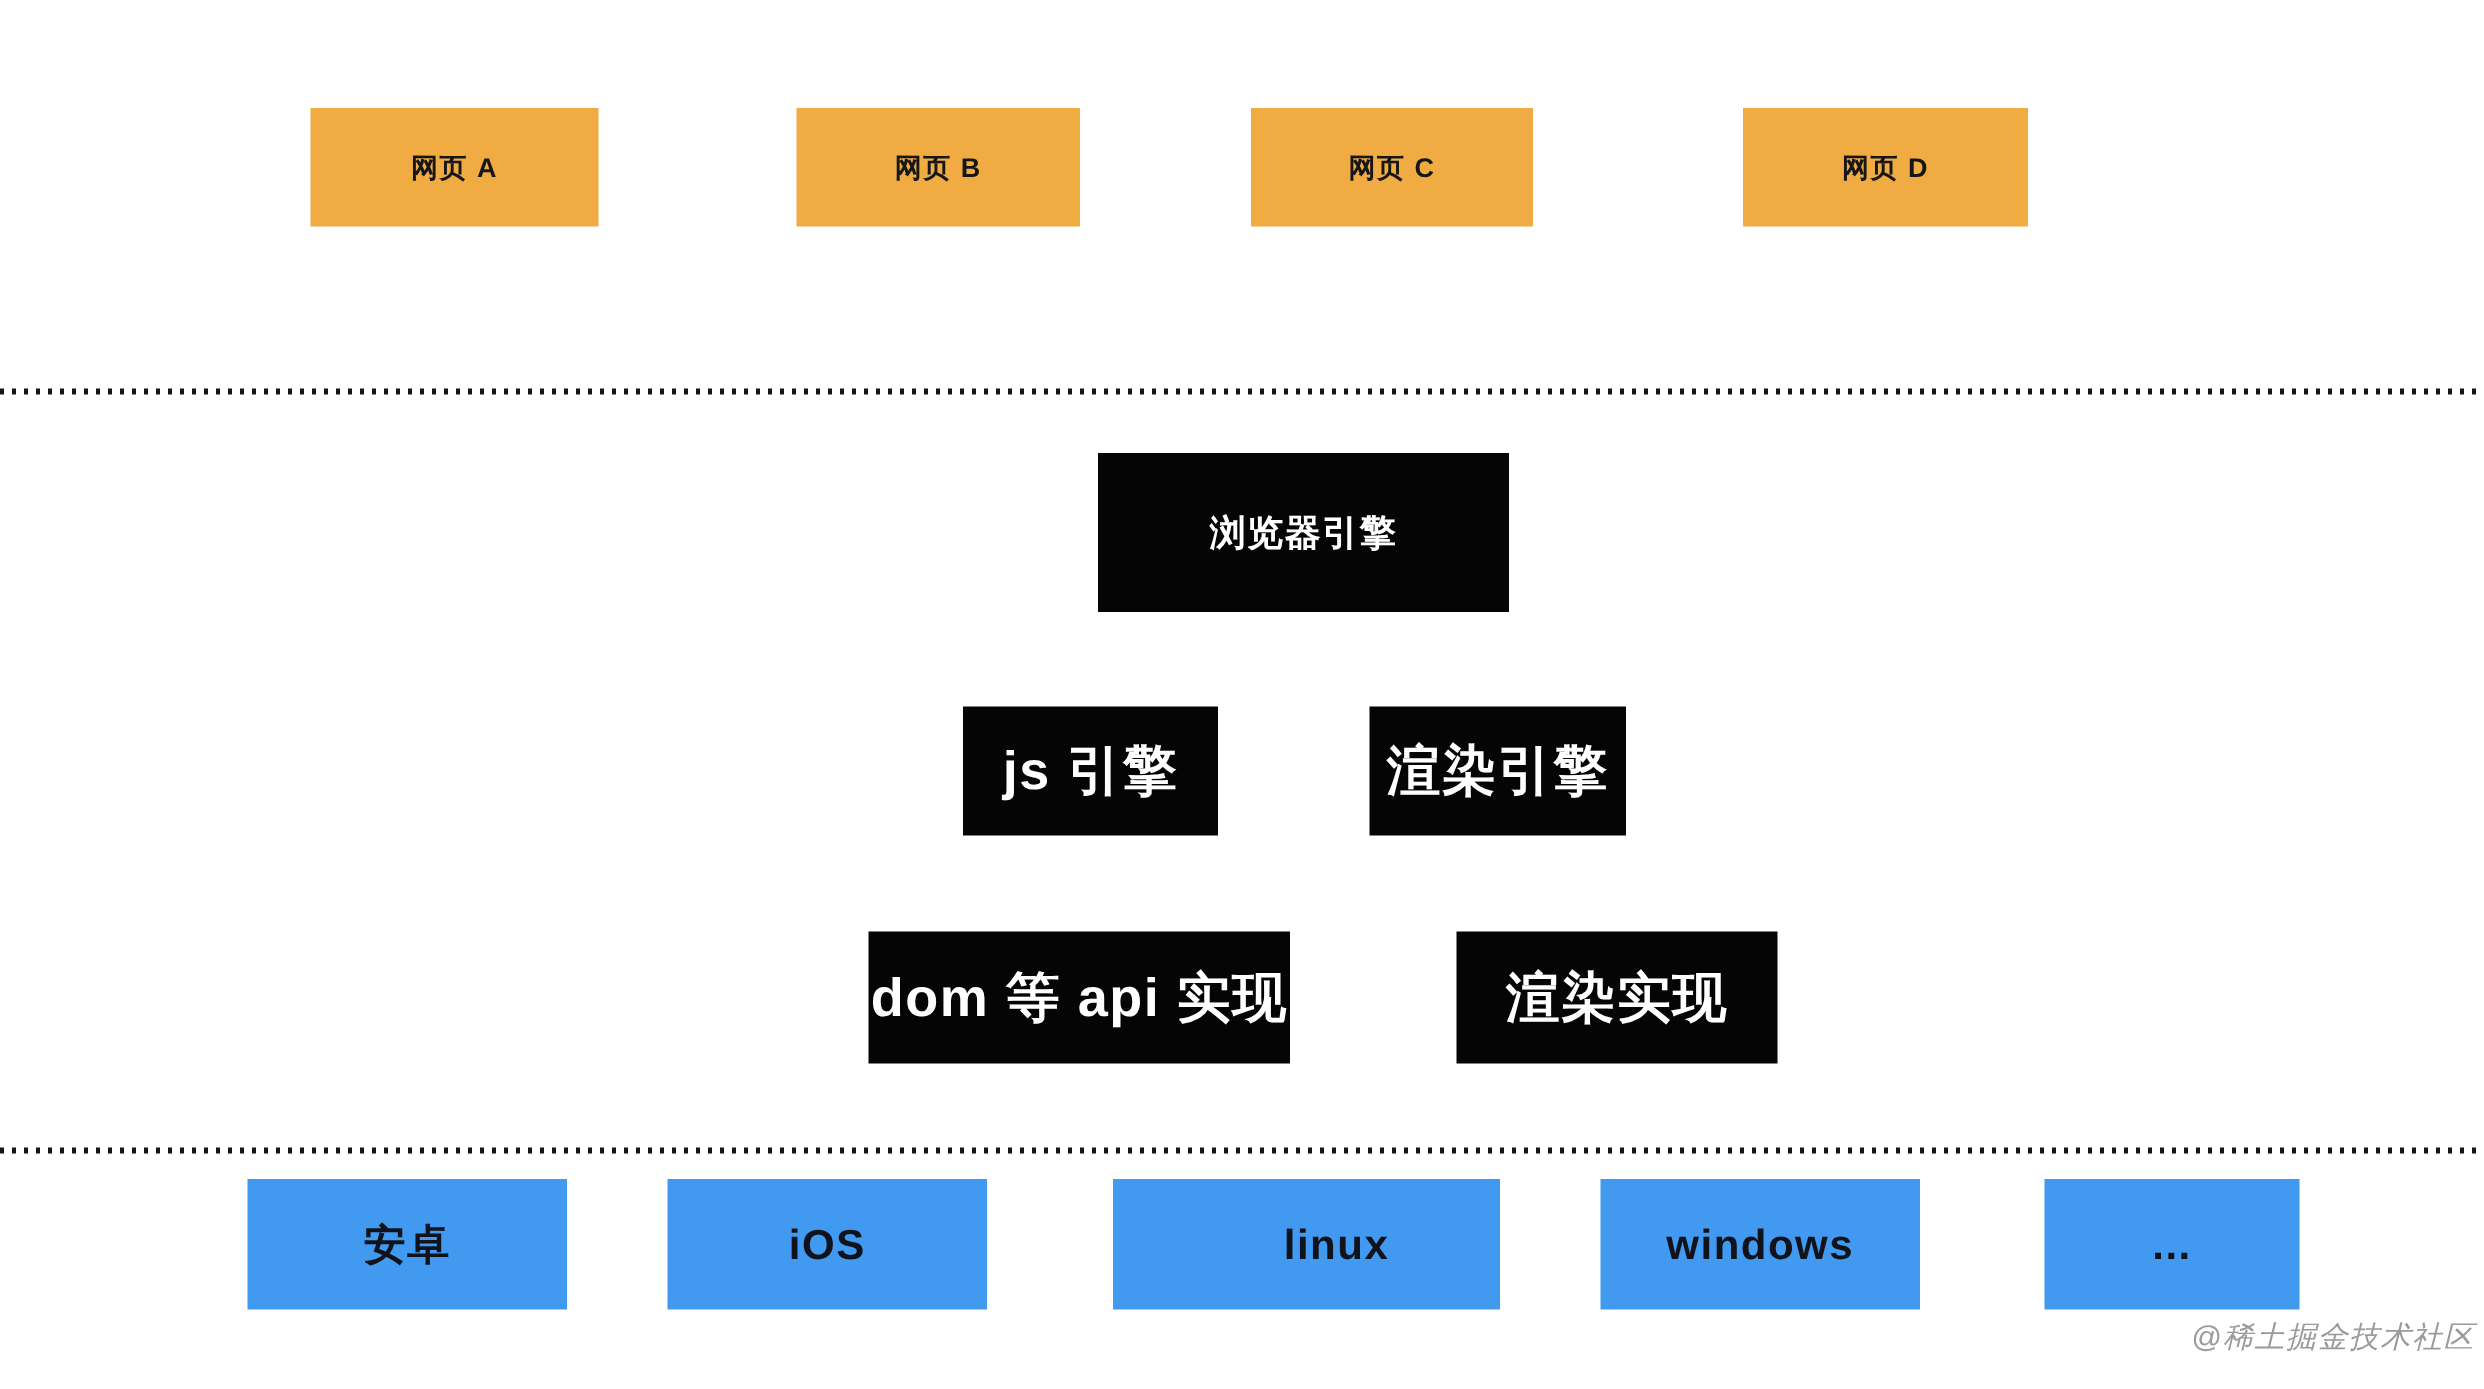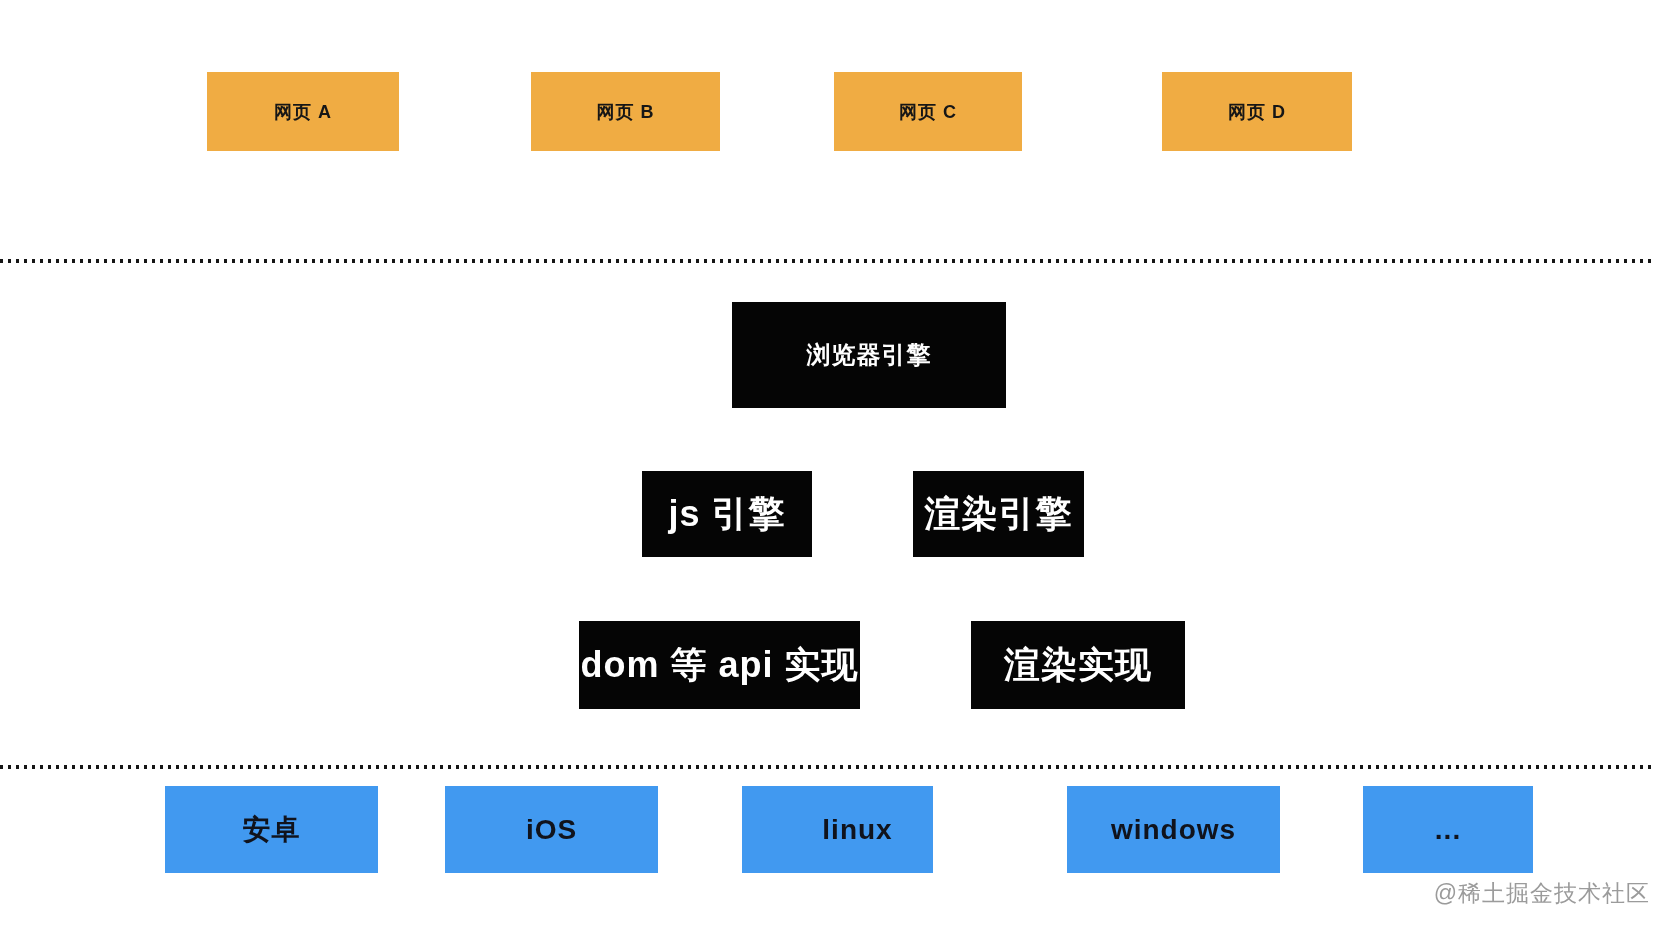--- a/index.html
+++ b/index.html
@@ -49,24 +49,25 @@
     left: 0;
     width: 1656px;
     height: 4px;
     background-image: repeating-linear-gradient(
       to right, #151515 0px, #151515 3px, transparent 3px, transparent 8px);
   }
   .watermark {
     position: absolute;
     top: 878px;
     right: 6px;
-    font-size: 23px;
+    font-size: 20px;
     font-weight: normal;
     color: #9b9b9b;
     letter-spacing: 1px;
+    font-style: italic;
   }
 </style>
 </head>
 <body>
 
 <div id="stage">
 
   <div class="box webpage-box" style="left:207px; width:192px;">网页 A</div>
   <div class="box webpage-box" style="left:531px; width:189px;">网页 B</div>
   <div class="box webpage-box" style="left:834px; width:188px;">网页 C</div>
@@ -79,19 +80,19 @@
   <div class="box engine-box" style="left:642px; top:471px; width:170px; height:86px;">js 引擎</div>
   <div class="box engine-box" style="left:913px; top:471px; width:171px; height:86px;">渲染引擎</div>
 
   <div class="box engine-box" style="left:531px; top:621px; width:281px; height:88px;margin-left:48px;">dom 等 api 实现</div>
   <div class="box engine-box" style="left:939px; top:621px; width:214px; height:88px;margin-left:32px;">渲染实现</div>
 
   <div class="dotted-line" style="top:765px;"></div>
 
   <div class="box os-box" style="left:165px; width:213px;">安卓</div>
   <div class="box os-box" style="left:445px; width:213px;">iOS</div>
-  <div class="box os-box" style="left:742px; width:191px;padding-left:40px;">linux</div>
+  <div class="box os-box" style="left:742px; width:258px;padding-left:40px;">linux</div>
   <div class="box os-box" style="left:1067px; width:213px;">windows</div>
   <div class="box os-box" style="left:1363px; width:170px;">...</div>
 
   <div class="watermark">@稀土掘金技术社区</div>
 
 </div>
 
 </body></html>

